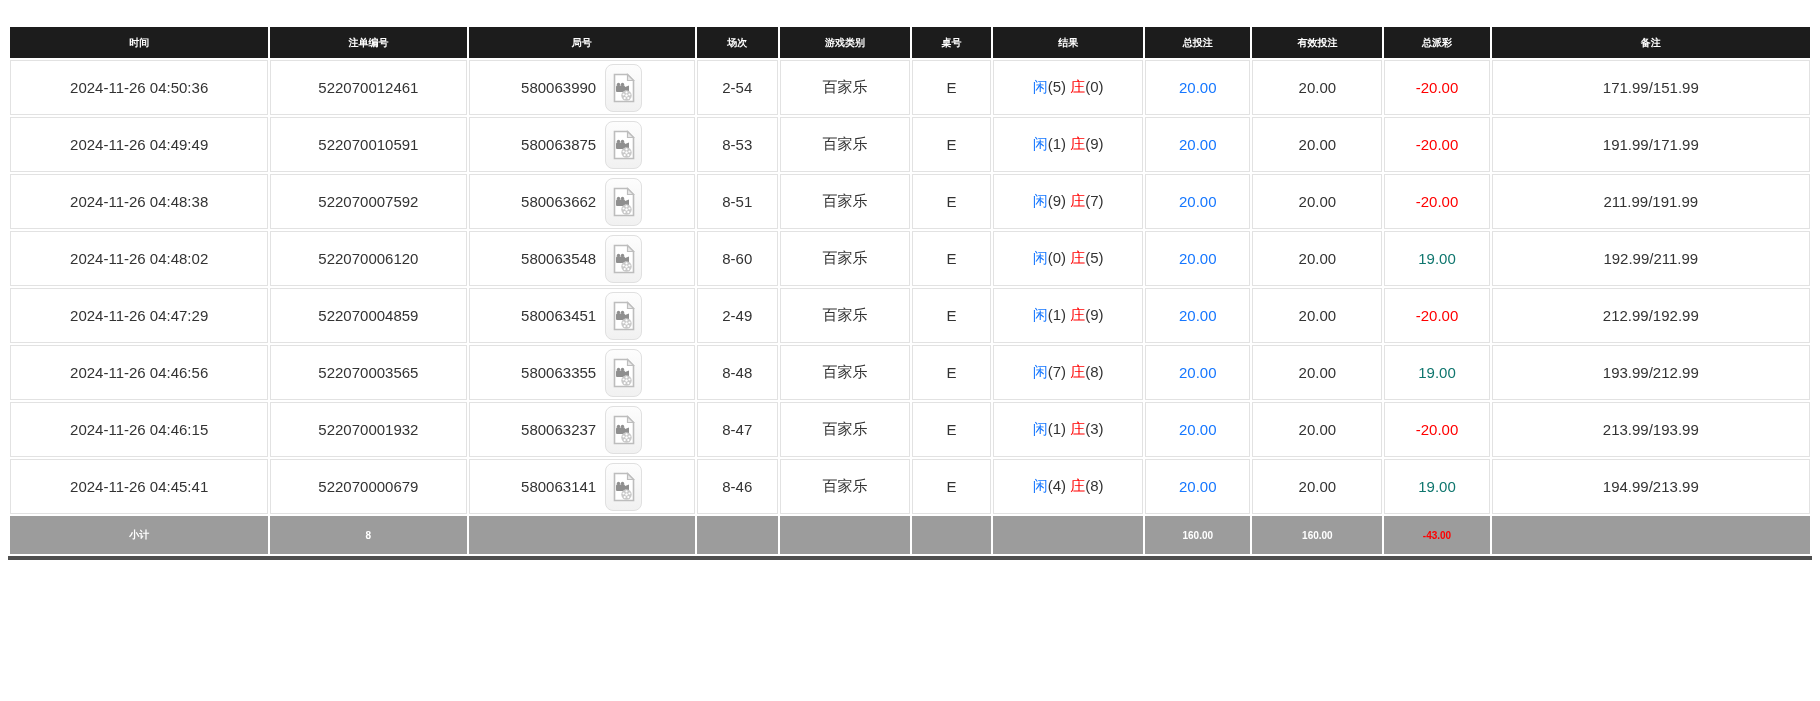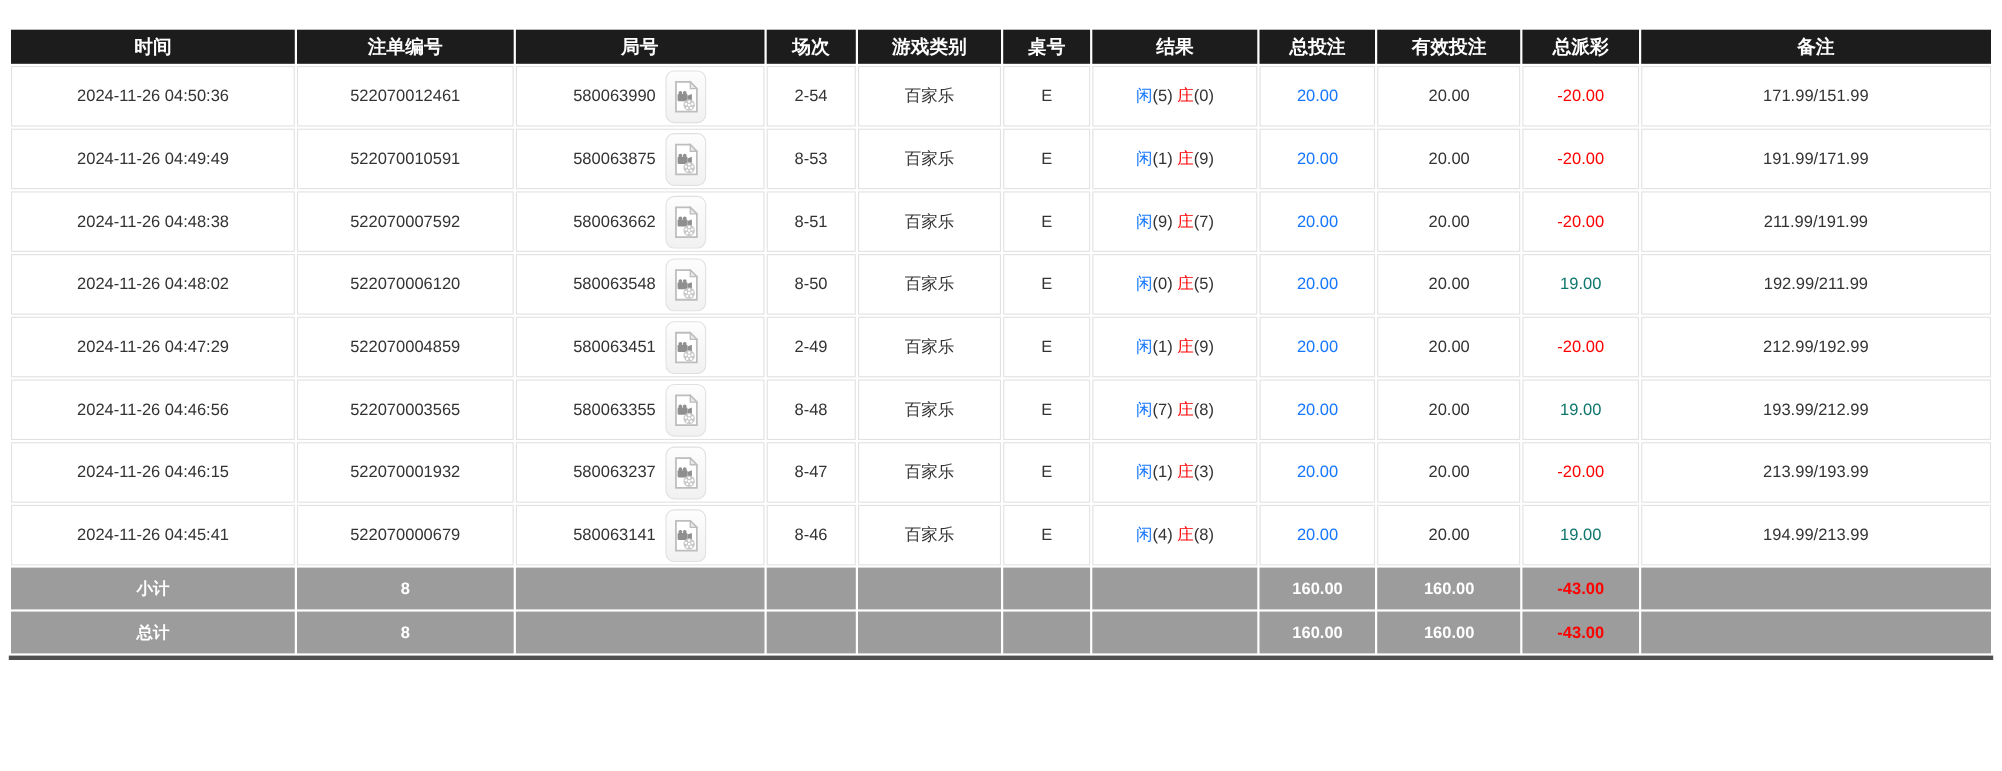--- a/index.html
+++ b/index.html
@@ -15,40 +15,40 @@
     border-collapse: separate;
     border-spacing: 2px;
     table-layout: fixed;
     width: 1804px;
     border-bottom: 4px solid #4f4f4f;
   }
   thead th {
     background: #1c1c1c;
     color: #ffffff;
     font-weight: bold;
-    font-size: 17px;
+    font-size: 10px;
     height: 31px;
     text-align: center;
     vertical-align: middle;
   }
   tbody td {
     background: #ffffff;
     border: 1px solid #e2e2e2;
     height: 55px;
     font-size: 15px;
     text-align: center;
     vertical-align: middle;
     color: #333;
     white-space: nowrap;
   }
   tfoot td {
     background: #9c9c9c;
     color: #ffffff;
     font-weight: bold;
-    font-size: 15px;
+    font-size: 10px;
     height: 38px;
     text-align: center;
     vertical-align: middle;
   }
   .c-blue { color: #1677ff; }
   .c-red  { color: #ff0000; }
   .payout { color: #0f766e; }
   .payout.neg { color: #ff0000; }
   tfoot .payout { color: #ffffff; margin-left: 44px; }
   tfoot .payout.neg { color: #ff0000; }
@@ -230,21 +230,21 @@
             <circle cx="14.5" cy="22.5" r="1.2" fill="#ffffff"></circle>
             <circle cx="14.5" cy="19.4" r="1.1" fill="#ffffff"></circle>
             <circle cx="11.6" cy="21.5" r="1.1" fill="#ffffff"></circle>
             <circle cx="12.7" cy="25.1" r="1.1" fill="#ffffff"></circle>
             <circle cx="16.3" cy="25.1" r="1.1" fill="#ffffff"></circle>
             <circle cx="17.4" cy="21.5" r="1.1" fill="#ffffff"></circle>
           </svg>
         </span>
       </span>
     </td>
-    <td>8-50</td>
+    <td>8-60</td>
     <td>百家乐</td>
     <td>E</td>
     <td>
       <span class="result-part c-blue">闲</span><span class="result-part">(0) </span><span class="result-part c-red">庄</span><span class="result-part">(5)</span>
     </td>
     <td class="c-blue">20.00</td>
     <td>20.00</td>
     <td class="payout">19.00</td>
     <td>192.99/211.99</td>
   </tr>
@@ -389,33 +389,20 @@
     </td>
     <td class="c-blue">20.00</td>
     <td>20.00</td>
     <td class="payout">19.00</td>
     <td>194.99/213.99</td>
   </tr>
       </tbody>
     <tfoot id="footer-rows">
         <tr>
     <td>小计</td>
-    <td>8</td>
-    <td></td>
-    <td></td>
-    <td></td>
-    <td></td>
-    <td></td>
-    <td>160.00</td>
-    <td>160.00</td>
-    <td class="payout neg">-43.00</td>
-    <td></td>
-  </tr>
-        <tr>
-    <td>总计</td>
     <td>8</td>
     <td></td>
     <td></td>
     <td></td>
     <td></td>
     <td></td>
     <td>160.00</td>
     <td>160.00</td>
     <td class="payout neg">-43.00</td>
     <td></td>

